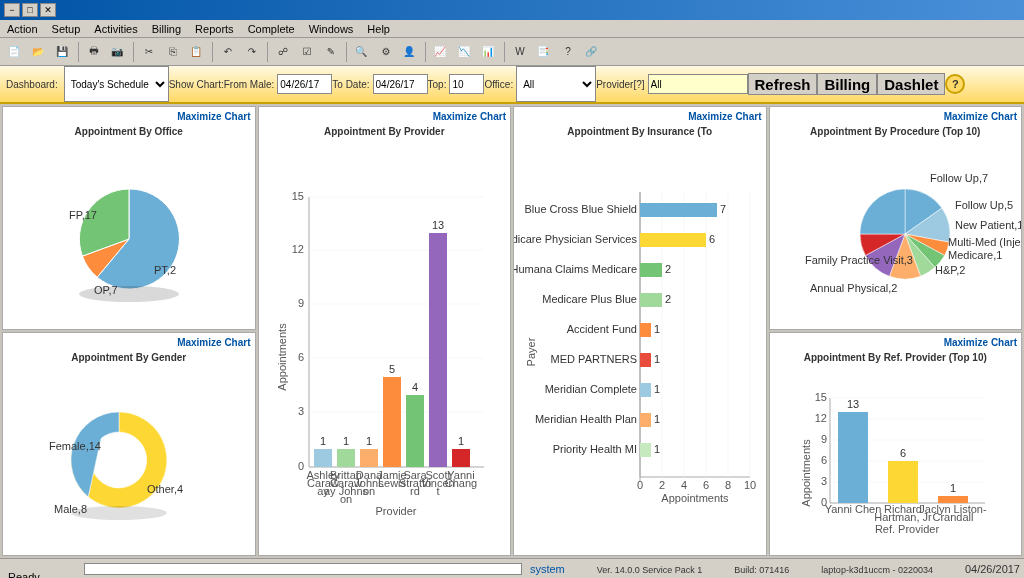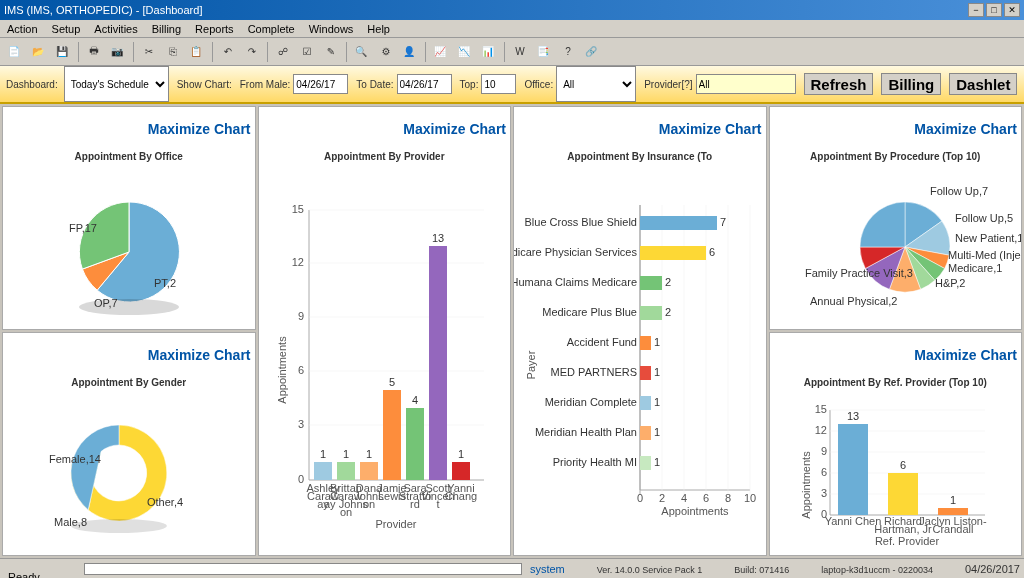--- a/index.html
+++ b/index.html
@@ -52,21 +52,20 @@
       font-size: 10px; cursor: pointer; color: #333;
     }
 
     
     .filter-bar {
       background: linear-gradient(to bottom, #fff9e0, #ffd966);
       height: 38px;
       display: flex;
       align-items: center;
       padding: 2px 6px;
-      gap: 8px;
       border-bottom: 2px solid #c8a000;
     }
     .filter-group { display: flex; align-items: center; gap: 3px; }
     .filter-label { font-size: 10px; color: #333; white-space: nowrap; }
     .filter-select {
       height: 36px; font-size: 10px;
       border: 1px solid #888; background: white;
       padding: 0 2px; min-width: 80px;
     }
     .filter-input {
@@ -112,22 +111,22 @@
     .chart-panel {
       background: white;
       border: 1px solid #aaa;
       display: flex;
       flex-direction: column;
       overflow: hidden;
       position: relative;
     }
     .chart-panel.tall { grid-row: span 2; }
     .chart-maximize {
-      color: #0054a6; font-size: 14px; font-weight: bold;
-      text-align: right; padding: 14px 4px;
+      color: #0054a6; font-size: 10px; font-weight: bold;
+      text-align: right; padding: 4px 4px;
       cursor: pointer; background: white;
     }
     .chart-title {
       text-align: center; font-size: 10px; font-weight: bold;
       color: #333; padding: 0 2px 2px;
     }
     .chart-content {
       flex: 1; display: flex; align-items: center; justify-content: center;
       overflow: hidden; padding: 4px;
     }
@@ -154,21 +153,20 @@
     .status-info { color: #333; font-size: 9px; }
     .status-date { color: #333; }
 
     
     svg { overflow: visible; }
   </style>
 </head>
 <body>
 
 <div class="title-bar">
-  <span>IMS (IMS, ORTHOPEDIC) - [Dashboard]</span>
   <div class="title-bar-buttons">
     <div class="title-btn">−</div>
     <div class="title-btn">□</div>
     <div class="title-btn">✕</div>
   </div>
 </div>
 
 <div class="menu-bar">
   <span class="menu-item">Action</span>
   <span class="menu-item">Setup</span>

